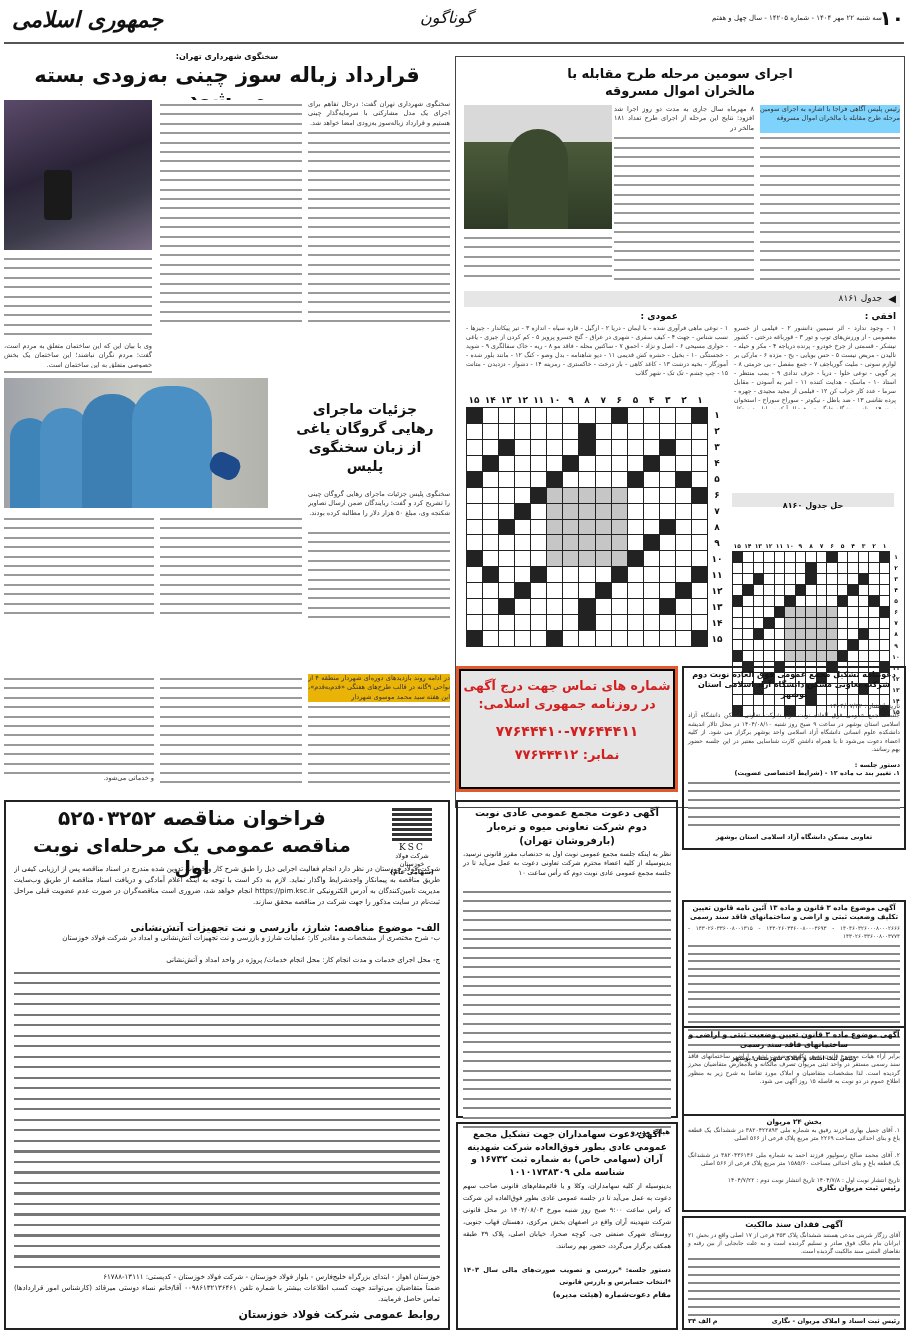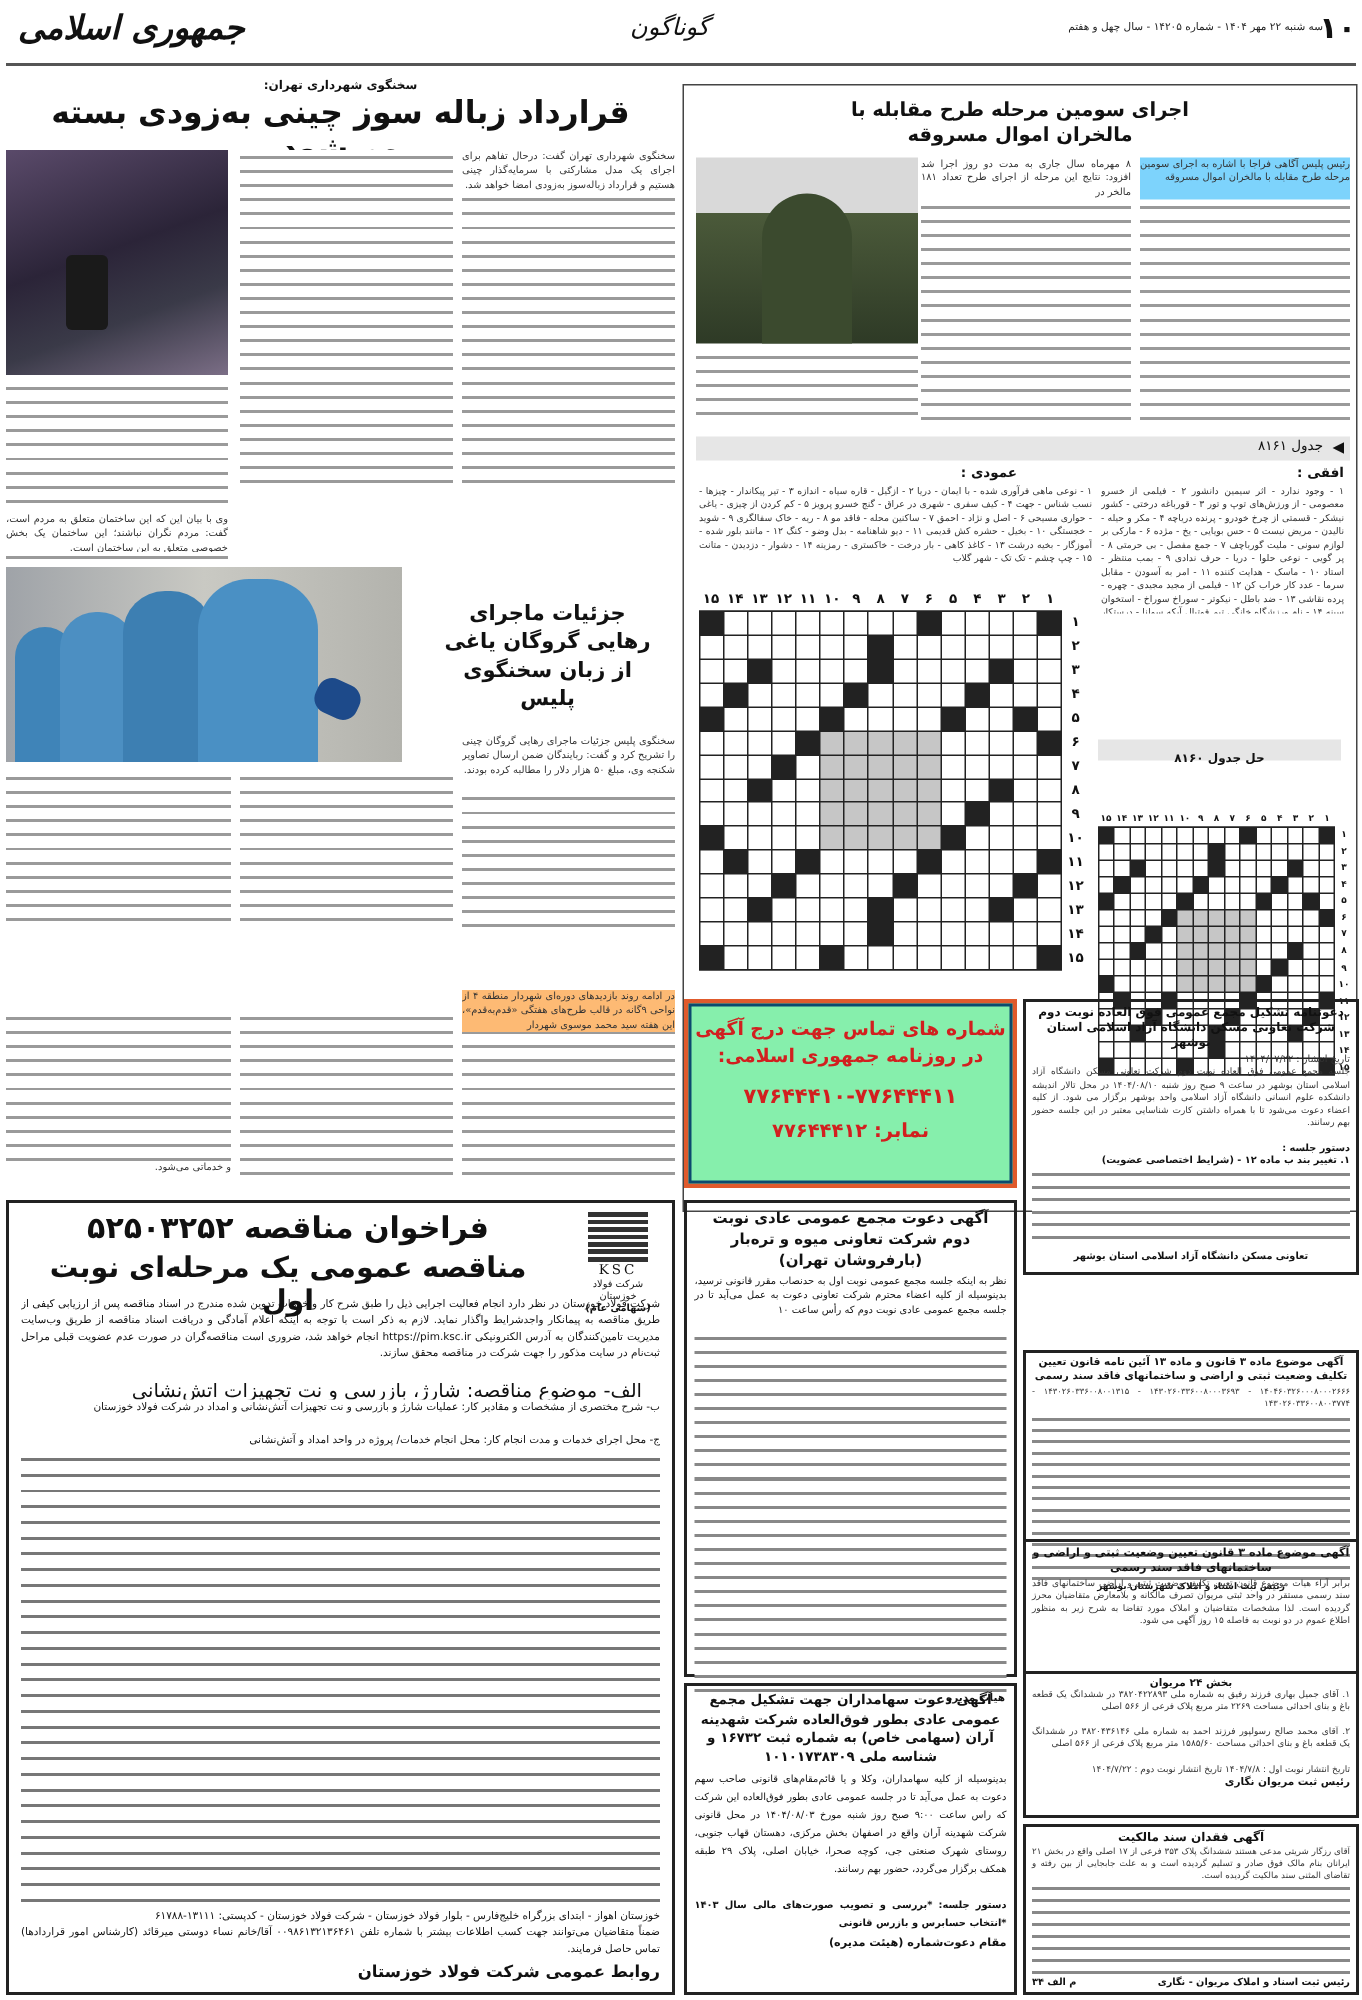--- a/index.html
+++ b/index.html
@@ -609,47 +609,47 @@
   </div>
   <div class="abs h-big" style="right:10px;top:22px;width:150px;font-size:14px;line-height:19px">جزئیات ماجرای رهایی گروگان یاغی از زبان سخنگوی پلیس</div>
   <div class="abs txt col-lines" style="right:0;top:112px;width:142px;height:128px"></div>
   <div class="abs txt" style="right:0;top:112px;width:142px;height:38px;background:#fff">سخنگوی پلیس جزئیات ماجرای رهایی گروگان چینی را تشریح کرد و گفت: ربایندگان ضمن ارسال تصاویر شکنجه وی، مبلغ ۵۰ هزار دلار را مطالبه کرده بودند.</div>
   <div class="abs txt col-lines" style="right:148px;top:136px;width:142px;height:104px"></div>
   <div class="abs txt col-lines" style="left:0;top:136px;width:150px;height:104px"></div>
 </div>
 
 <div class="abs" style="left:4px;top:628px;width:446px;height:160px">
   <div class="abs txt col-lines" style="right:0;top:46px;width:142px;height:114px"></div>
-  <div class="abs txt" style="right:0;top:32px;width:142px;height:28px;background:#fdba74">در ادامه روند بازدیدهای دوره‌ای شهردار منطقه ۴ از نواحی ۹گانه در قالب طرح‌های هفتگی «قدم‌به‌قدم»، این هفته سید محمد موسوی شهردار</div>
+  <div class="abs txt" style="right:0;top:46px;width:142px;height:28px;background:#eab308">در ادامه روند بازدیدهای دوره‌ای شهردار منطقه ۴ از نواحی ۹گانه در قالب طرح‌های هفتگی «قدم‌به‌قدم»، این هفته سید محمد موسوی شهردار</div>
   <div class="abs txt col-lines" style="right:148px;top:46px;width:142px;height:114px"></div>
   <div class="abs txt col-lines" style="left:0;top:46px;width:150px;height:100px"></div>
   <div class="abs txt" style="left:50px;top:146px;width:100px;height:10px">و خدماتی می‌شود.</div>
 </div>
 
 <div class="abs box" style="left:4px;top:800px;width:446px;height:530px">
   <div class="abs" style="right:6px;top:6px;width:60px;height:70px;text-align:center">
     <div style="width:40px;height:34px;margin:0 auto;background:repeating-linear-gradient(to bottom,#333 0,#333 3px,#fff 3px,#fff 5px)"></div>
     <div style="font-family:'DejaVu Serif',serif;font-size:9px;letter-spacing:2px">KSC</div>
     <div style="font-size:6.5px;font-weight:normal">شرکت فولاد خوزستان</div>
     <div style="font-size:6.5px;font-weight:bold">(سهامی عام)</div>
   </div>
   <div class="abs h-big" style="right:80px;left:10px;top:4px;font-size:20px">فراخوان مناقصه ۵۲۵۰۳۲۵۲</div>
   <div class="abs h-big" style="right:80px;left:10px;top:32px;font-size:19px">مناقصه عمومی یک مرحله‌ای نوبت اول</div>
   <div class="abs txt" style="right:8px;left:8px;top:62px;height:56px;font-size:7px;line-height:11px;color:#111">شرکت فولاد خوزستان در نظر دارد انجام فعالیت اجرایی ذیل را طبق شرح کار و خدمات تدوین شده مندرج در اسناد مناقصه پس از ارزیابی کیفی از طریق مناقصه به پیمانکار واجدشرایط واگذار نماید. لازم به ذکر است با توجه به اینکه اعلام آمادگی و دریافت اسناد مناقصه از طریق وب‌سایت مدیریت تامین‌کنندگان به آدرس الکترونیکی https://pim.ksc.ir انجام خواهد شد، ضروری است مناقصه‌گران در صورت عدم عضویت قبلی مراحل ثبت‌نام در سایت مذکور را جهت شرکت در مناقصه محقق سازند.</div>
-  <div class="abs txt" style="right:20px;left:8px;top:120px;height:11px;font-size:13px;line-height:11px;font-weight:normal;color:#111">الف- موضوع مناقصه: شارژ، بازرسی و نت تجهیزات آتش‌نشانی</div>
+  <div class="abs txt" style="right:8px;left:8px;top:120px;height:11px;font-size:10px;line-height:11px;font-weight:bold;color:#111">الف- موضوع مناقصه: شارژ، بازرسی و نت تجهیزات آتش‌نشانی</div>
   <div class="abs txt" style="right:8px;left:8px;top:131px;height:22px;font-size:7px;line-height:11px;color:#111">ب- شرح مختصری از مشخصات و مقادیر کار: عملیات شارژ و بازرسی و نت تجهیزات آتش‌نشانی و امداد در شرکت فولاد خوزستان</div>
   <div class="abs txt" style="right:8px;left:8px;top:153px;height:11px;font-size:7px;line-height:11px;color:#111">ج- محل اجرای خدمات و مدت انجام کار: محل انجام خدمات/ پروژه در واحد امداد و آتش‌نشانی</div>
   <div class="abs col-lines" style="right:8px;left:8px;top:166px;height:300px;background:repeating-linear-gradient(to bottom,#fff 0,#fff 4px,#777 4px,#777 6px,#fff 6px,#fff 10.5px)"></div>
   <div class="abs txt" style="right:8px;left:8px;top:470px;height:11px;font-size:7px;line-height:11px;color:#111">خوزستان اهواز - ابتدای بزرگراه خلیج‌فارس - بلوار فولاد خوزستان - شرکت فولاد خوزستان - کدپستی: ۱۳۱۱۱-۶۱۷۸۸</div>
   <div class="abs txt" style="right:8px;left:8px;top:481px;height:22px;font-size:7px;line-height:11px;color:#111">ضمناً متقاضیان می‌توانند جهت کسب اطلاعات بیشتر با شماره تلفن ۰۰۹۸۶۱۳۲۱۳۶۴۶۱ آقا/خانم نساء دوستی میرقائد (کارشناس امور قراردادها) تماس حاصل فرمایند.</div>
   <div class="abs" style="right:8px;top:506px;font-size:11px;font-weight:bold">روابط عمومی شرکت فولاد خوزستان</div>
 </div>
 
 <div class="abs" style="left:456px;top:666px;width:222px;height:126px;background:#e05a2c;padding:3px">
-  <div style="width:100%;height:100%;background:#86efac;border:2px solid #0c4a6e;padding-top:6px">
+  <div style="width:100%;height:100%;background:#e5e5e5;border:2px solid #000000;padding-top:6px">
     <div class="adv-red" style="font-size:12.5px;line-height:18px">شماره های تماس جهت درج آگهی</div>
     <div class="adv-red" style="font-size:12.5px;line-height:18px">در روزنامه جمهوری اسلامی:</div>
     <div class="adv-red" style="font-size:14px;line-height:24px;margin-top:6px">۷۷۶۴۴۴۱۰-۷۷۶۴۴۴۱۱</div>
     <div class="adv-red" style="font-size:13px;line-height:20px;margin-top:2px">نمابر: ۷۷۶۴۴۴۱۲</div>
   </div>
 </div>
 
 <div class="abs box" style="left:682px;top:666px;width:224px;height:184px">
   <div class="ad-title" style="font-size:8px;line-height:10px;padding:2px 4px">دعوتنامه تشکیل مجمع عمومی فوق العاده نوبت دوم شرکت تعاونی مسکن دانشگاه آزاد اسلامی استان بوشهر</div>
   <div class="txt" style="padding:0 4px;font-size:6.5px">تاریخ انتشار : ۱۴۰۴/۰۷/۲۲</div>

